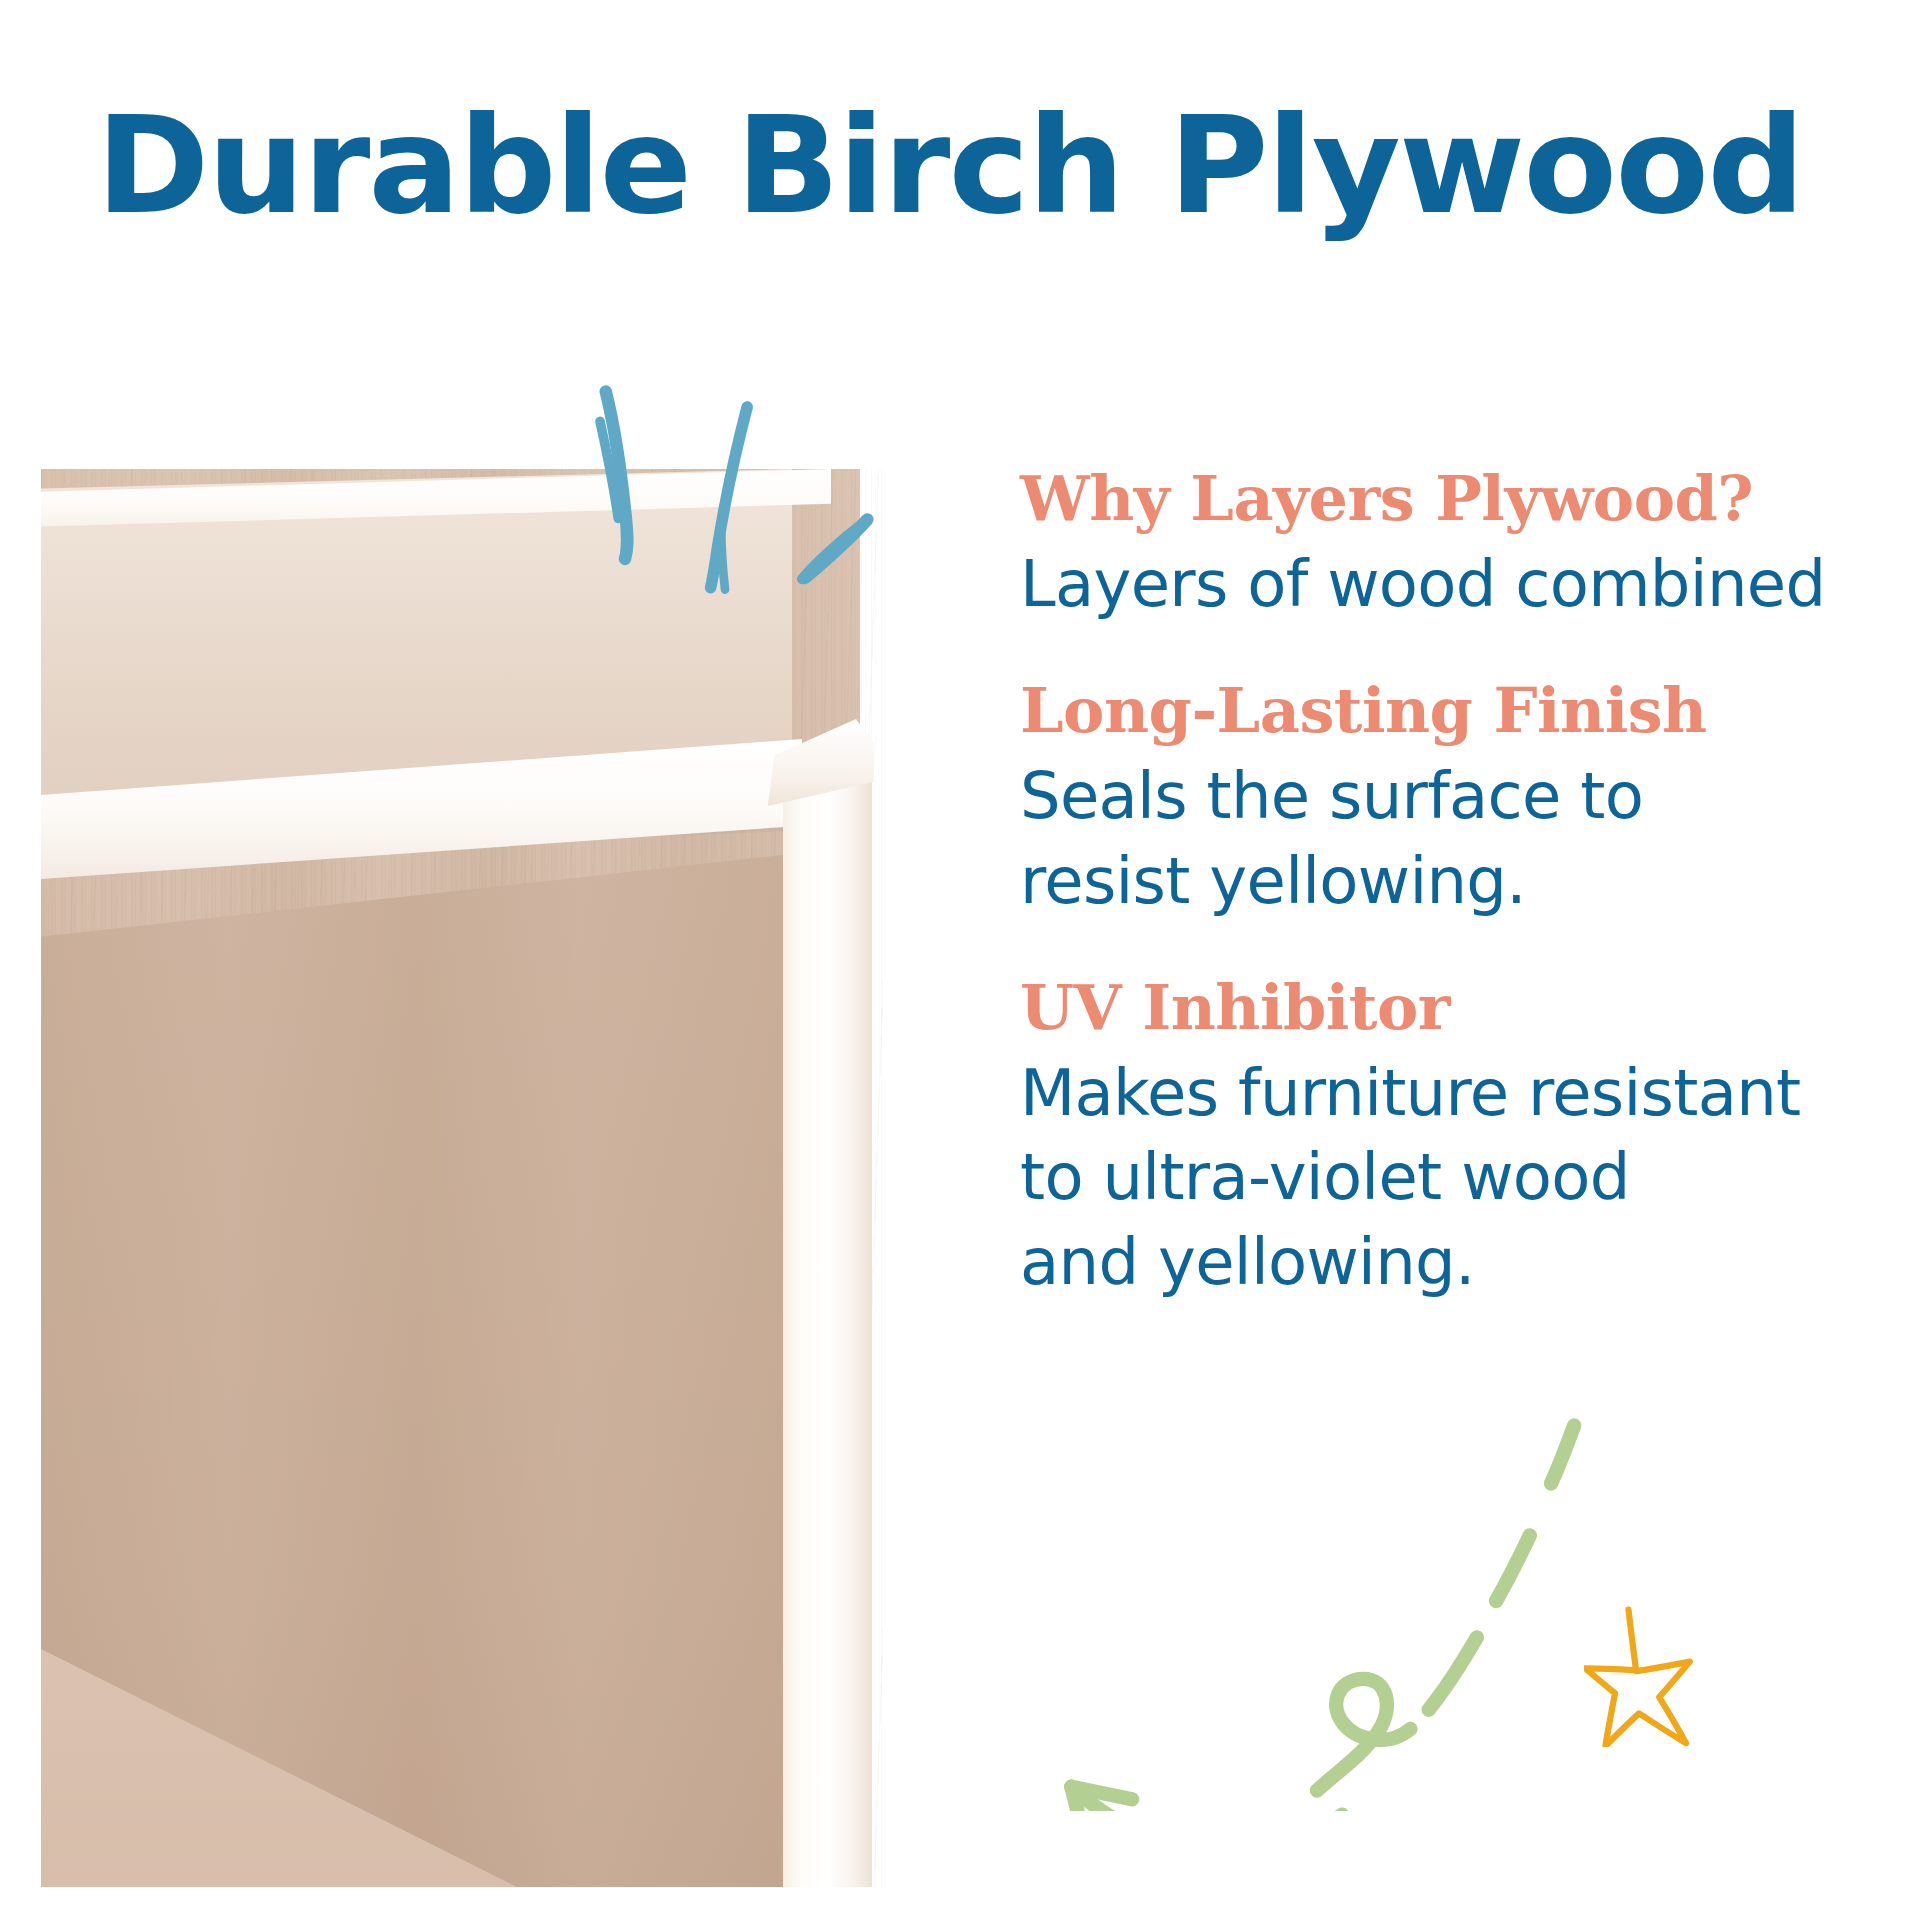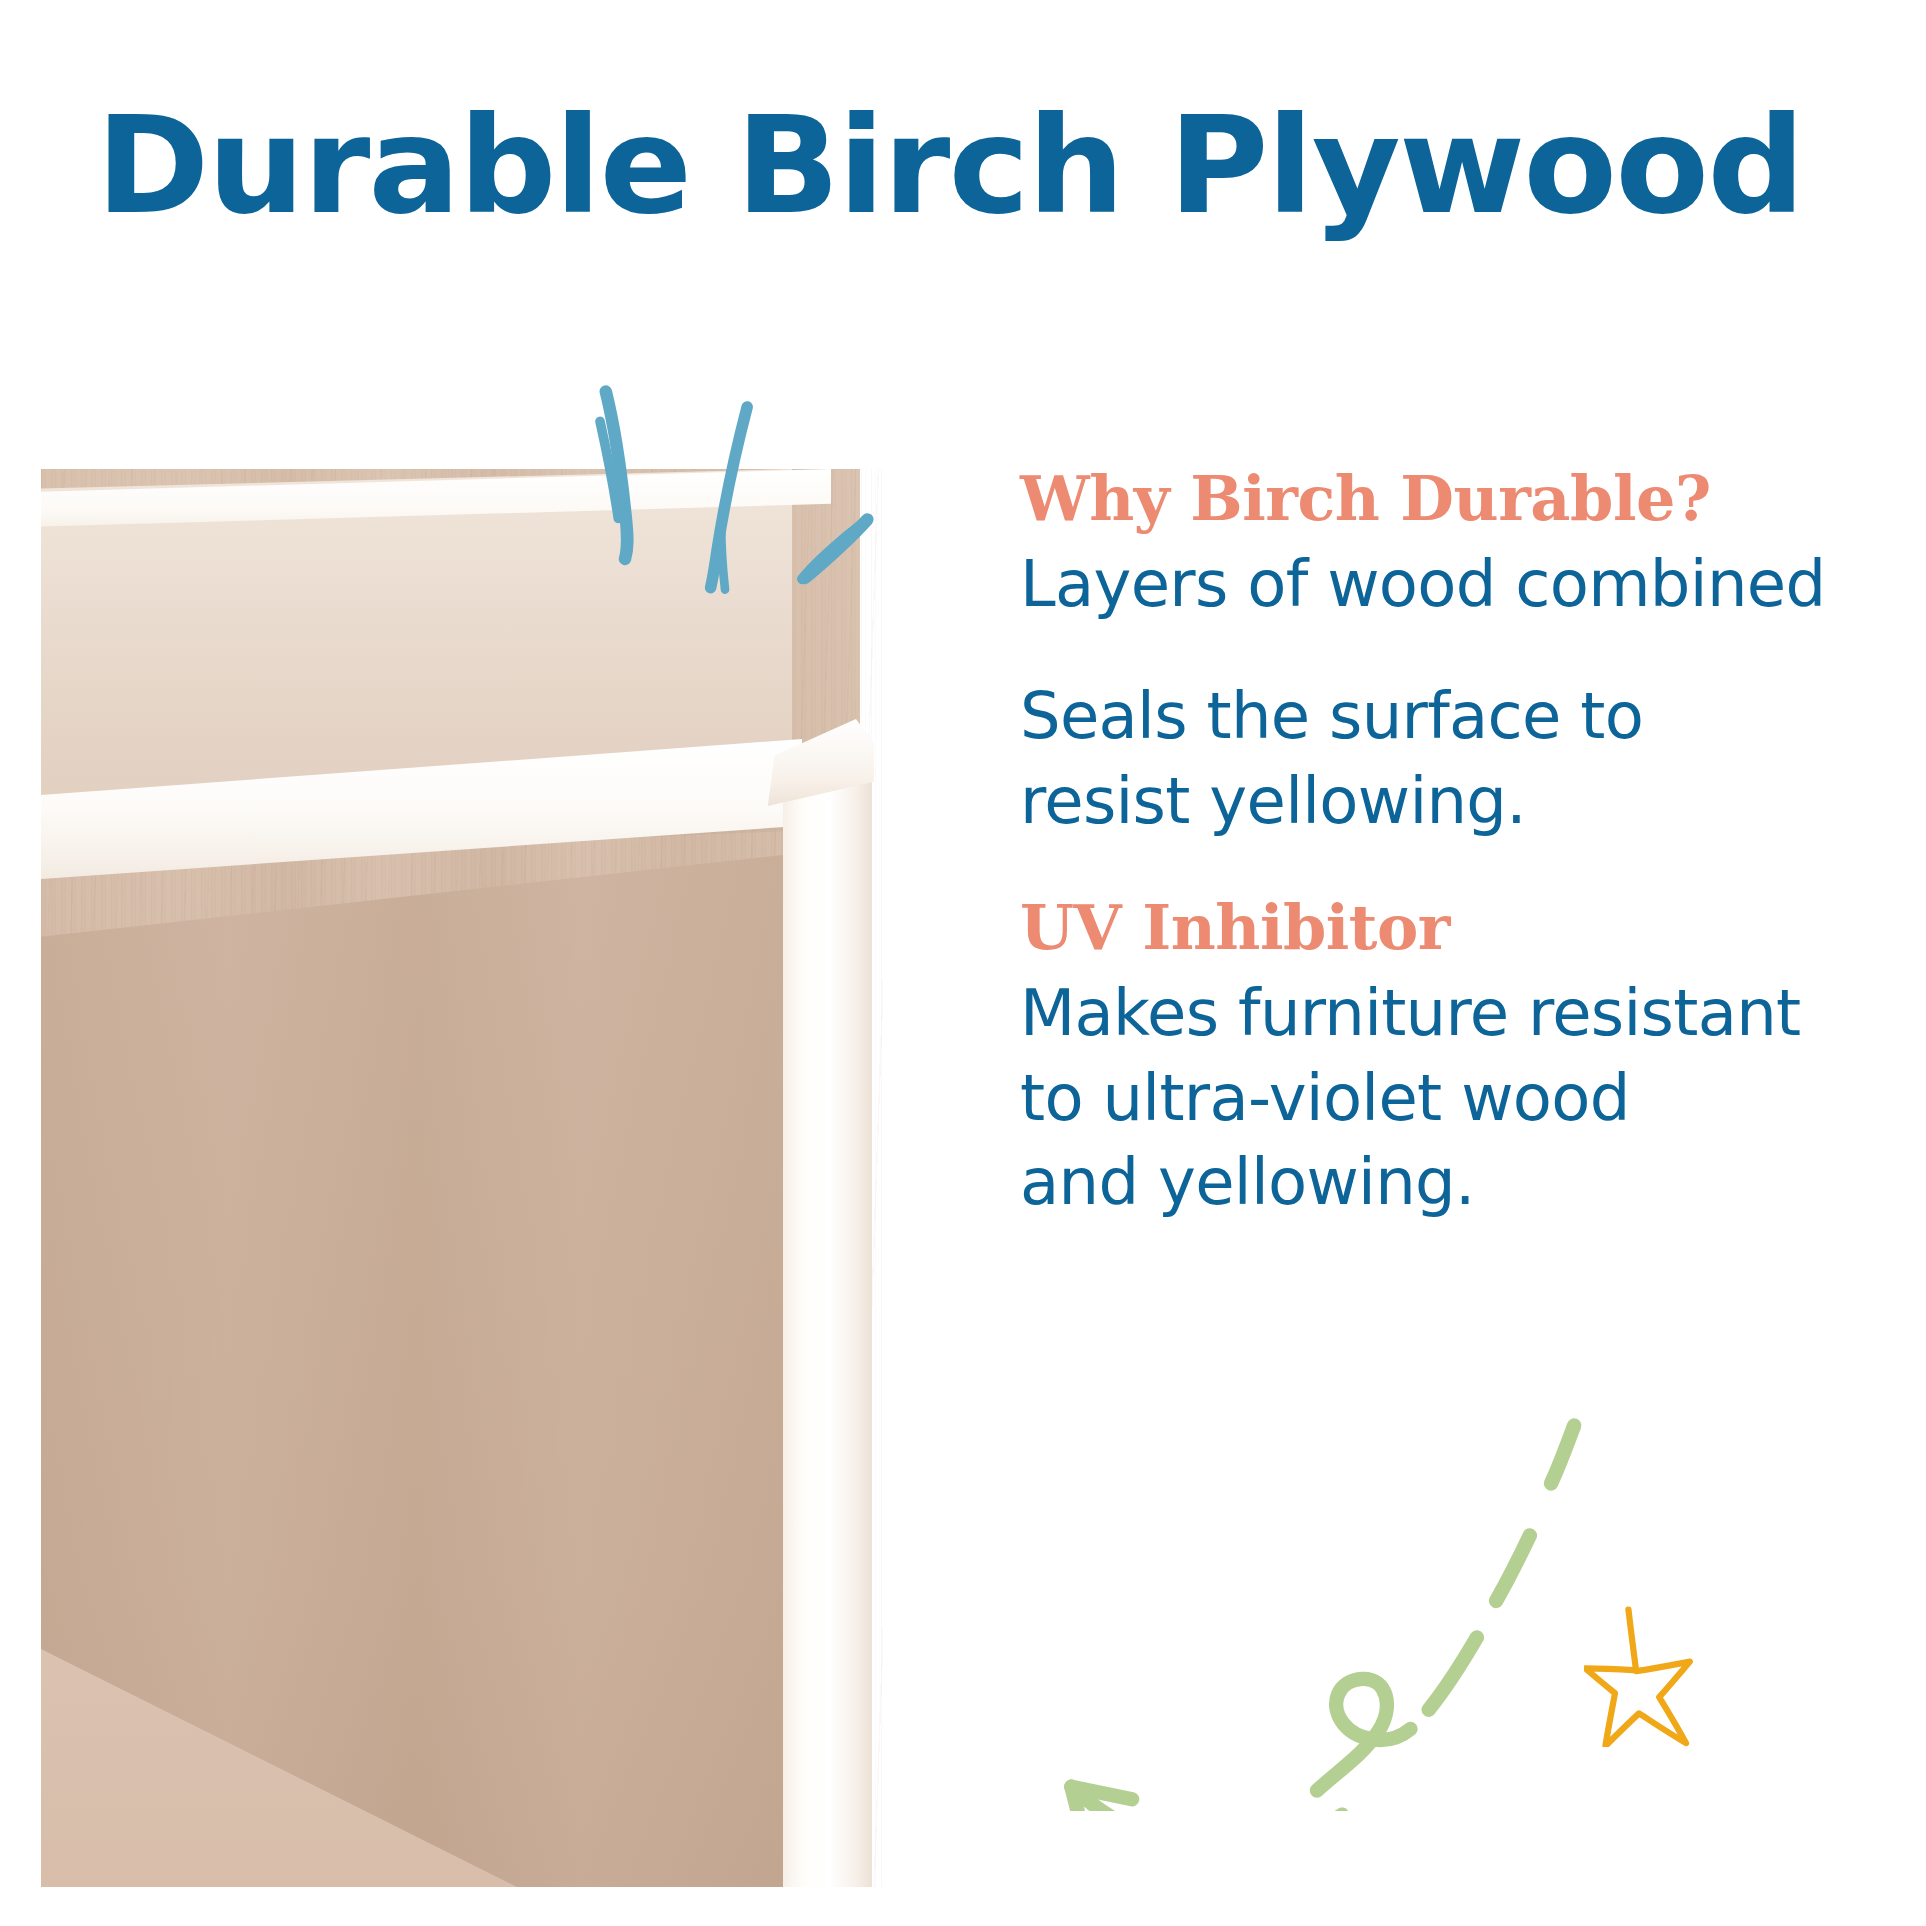--- a/index.html
+++ b/index.html
@@ -213,27 +213,28 @@
         <path d="M622 290 C 586 330, 532 378, 492 412" stroke-width="26"></path>
         <path d="M614 300 C 592 326, 560 360, 530 390" stroke-width="14" stroke-opacity="0"></path>
         <path d="M622 292 C 572 330, 520 382, 487 414 C 510 384, 566 334, 616 296 Z" stroke-width="22" fill="#5fa9c6"></path>
       </g>
     </svg>
   </div>
 
   <div class="col">
 
     <div class="block">
-      <h2 class="head">Why Birch Durable?</h2>
+      <h2 class="head">Why Layers Plywood?</h2>
       <p class="body">
         <span class="ln">Layers of wood combined</span>
       </p>
     </div>
 
     <div class="block">
+      <h2 class="head">Long-Lasting Finish</h2>
       <p class="body">
         <span class="ln">Seals the surface to</span>
         <span class="ln">resist yellowing.</span>
       </p>
     </div>
 
     <div class="block">
       <h2 class="head">UV Inhibitor</h2>
       <p class="body">
         <span class="ln">Makes furniture resistant</span>

